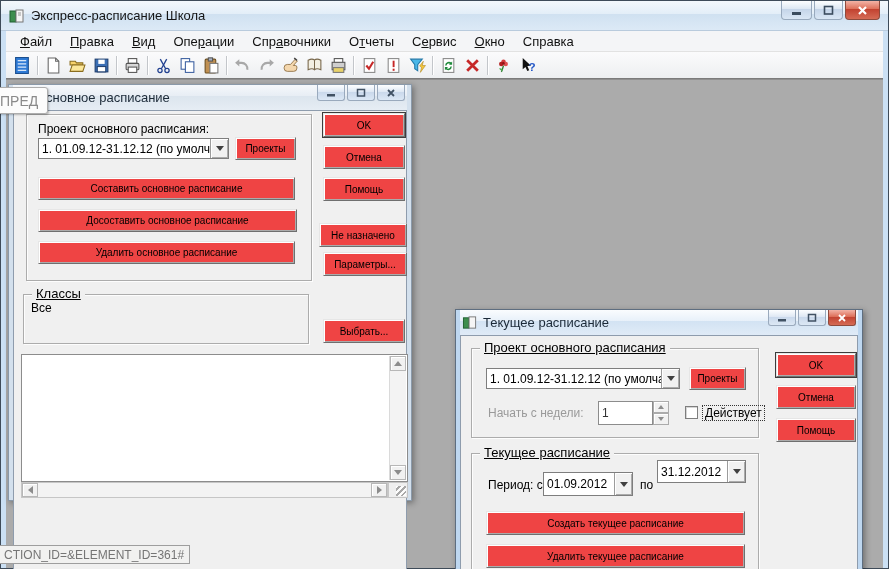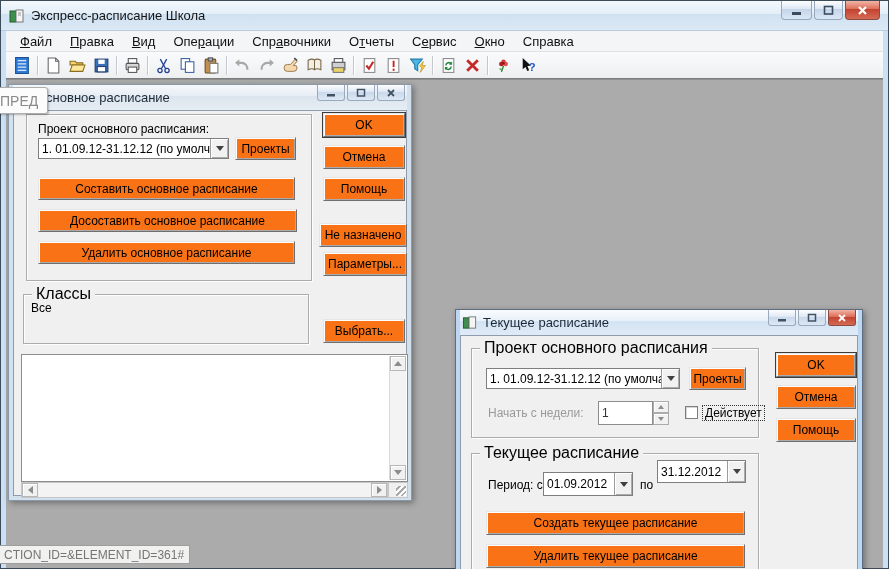--- a/index.html
+++ b/index.html
@@ -47,26 +47,26 @@
   .dlg-titlebar{height:25px;display:flex;align-items:center;position:relative;}
   .dialog.active .dlg-titlebar{background:linear-gradient(180deg,#FAFCFE,#E7F0F9 45%,#D3E3F3 46%,#E0EBF7);}
   .dialog.inactive .dlg-titlebar{background:linear-gradient(180deg,#F5F8FB,#E7EDF4 45%,#DCE5EE 46%,#E6EDF4);}
   .dlg-title{font-size:13px;color:#1C2A38;margin-left:5px;}
   .dlg-capbtns{position:absolute;right:2px;top:0;display:flex;}
   .dlg-cap{width:28px;height:16px;margin-left:2px;border:1px solid #9AAABD;border-top:none;border-radius:0 0 3px 3px;
     background:linear-gradient(180deg,#FDFEFF,#DEE8F4 45%,#C9D8EB 46%,#DCE8F5);display:flex;align-items:center;justify-content:center;color:#415264;box-sizing:border-box;}
   .dlg-cap.close-red{background:linear-gradient(180deg,#F2B3A6,#DD6E58 45%,#C24230 46%,#D56B55);border-color:#8E4A3C;color:#fff;}
   .dlg-content{position:relative;background:#F0F0F0;border:1px solid #8E9CAD;box-sizing:border-box;}
   
-  .b95{position:absolute;background:#f97316;font-size:12px;color:#000;display:flex;align-items:center;justify-content:center;
+  .b95{position:absolute;background:#ef4444;font-size:10px;color:#000;display:flex;align-items:center;justify-content:center;
     border:1px solid;border-color:#E6E6E6 #6F6F6F #6F6F6F #E6E6E6;
     box-shadow:inset 1px 1px 0 #FFFFFF,inset -1px -1px 0 #ABABAB;box-sizing:border-box;white-space:nowrap;}
   .b95.default{outline:1px solid #3C3C3C;}
   .group95{position:absolute;border:1px solid #ACACAC;box-shadow:1px 1px 0 #FDFDFD inset, 1px 1px 0 #FDFDFD;box-sizing:border-box;}
-  .group95>.glabel{position:absolute;top:-8px;left:8px;background:#F0F0F0;padding:0 4px;font-size:16px;color:#000;line-height:14px;}
+  .group95>.glabel{position:absolute;top:-8px;left:8px;background:#F0F0F0;padding:0 4px;font-size:13px;color:#000;line-height:14px;text-decoration:underline;}
   .lbl{position:absolute;font-size:12px;color:#000;white-space:nowrap;}
   .lbl.disabled{color:#9A9A9A;}
   .combo{position:absolute;background:#FFFFFF;border:1px solid #7E7E7E;box-sizing:border-box;display:flex;align-items:center;}
   .combo .cval{flex:1;font-size:12px;color:#000;padding-left:3px;overflow:hidden;white-space:nowrap;}
   .drop-btn{width:17px;align-self:stretch;background:#F1F1F1;border-left:1px solid #9C9C9C;
     box-shadow:inset 1px 1px 0 #FFFFFF,inset -1px -1px 0 #ABABAB;display:flex;align-items:center;justify-content:center;}
   .tri-down{width:0;height:0;border-left:4px solid transparent;border-right:4px solid transparent;border-top:5px solid #404040;}
   .tri-up{width:0;height:0;border-left:4px solid transparent;border-right:4px solid transparent;border-bottom:5px solid #8C8C8C;}
   .tri-down.dis{border-top-color:#8C8C8C;}
   .tri-left{width:0;height:0;border-top:4px solid transparent;border-bottom:4px solid transparent;border-right:5px solid #8C8C8C;}
@@ -305,21 +305,21 @@
             <rect x="1.5" y="1.5" width="7" height="6.5" fill="none" stroke="currentColor" stroke-width="1.5"></rect>
           </svg>
         </div>
       <div class="dlg-cap">
           <svg width="10" height="10">
             <path d="M2 2 L8 8 M8 2 L2 8" stroke="currentColor" stroke-width="1.8"></path>
           </svg>
         </div>
     </div>
   </div>
-  <div class="dlg-content" style="height:386px;padding-left:40px;">
+  <div class="dlg-content" style="height:460px;padding-left:40px;">
 
     <div class="group95" style="left:12px;top:3px;width:286px;height:167px;"></div>
     <span class="lbl" style="left:24px;top:11px;">Проект основного расписания:</span>
     <div class="combo" style="left:24px;top:27px;width:191px;height:21px;">
       <span class="cval">1. 01.09.12-31.12.12 (по умолчани</span>
       <span class="drop-btn">
           <span class="tri-down"></span>
         </span>
     </div>
     <button class="b95" style="left:221px;top:26px;width:61px;height:23px;">Проекты</button>

